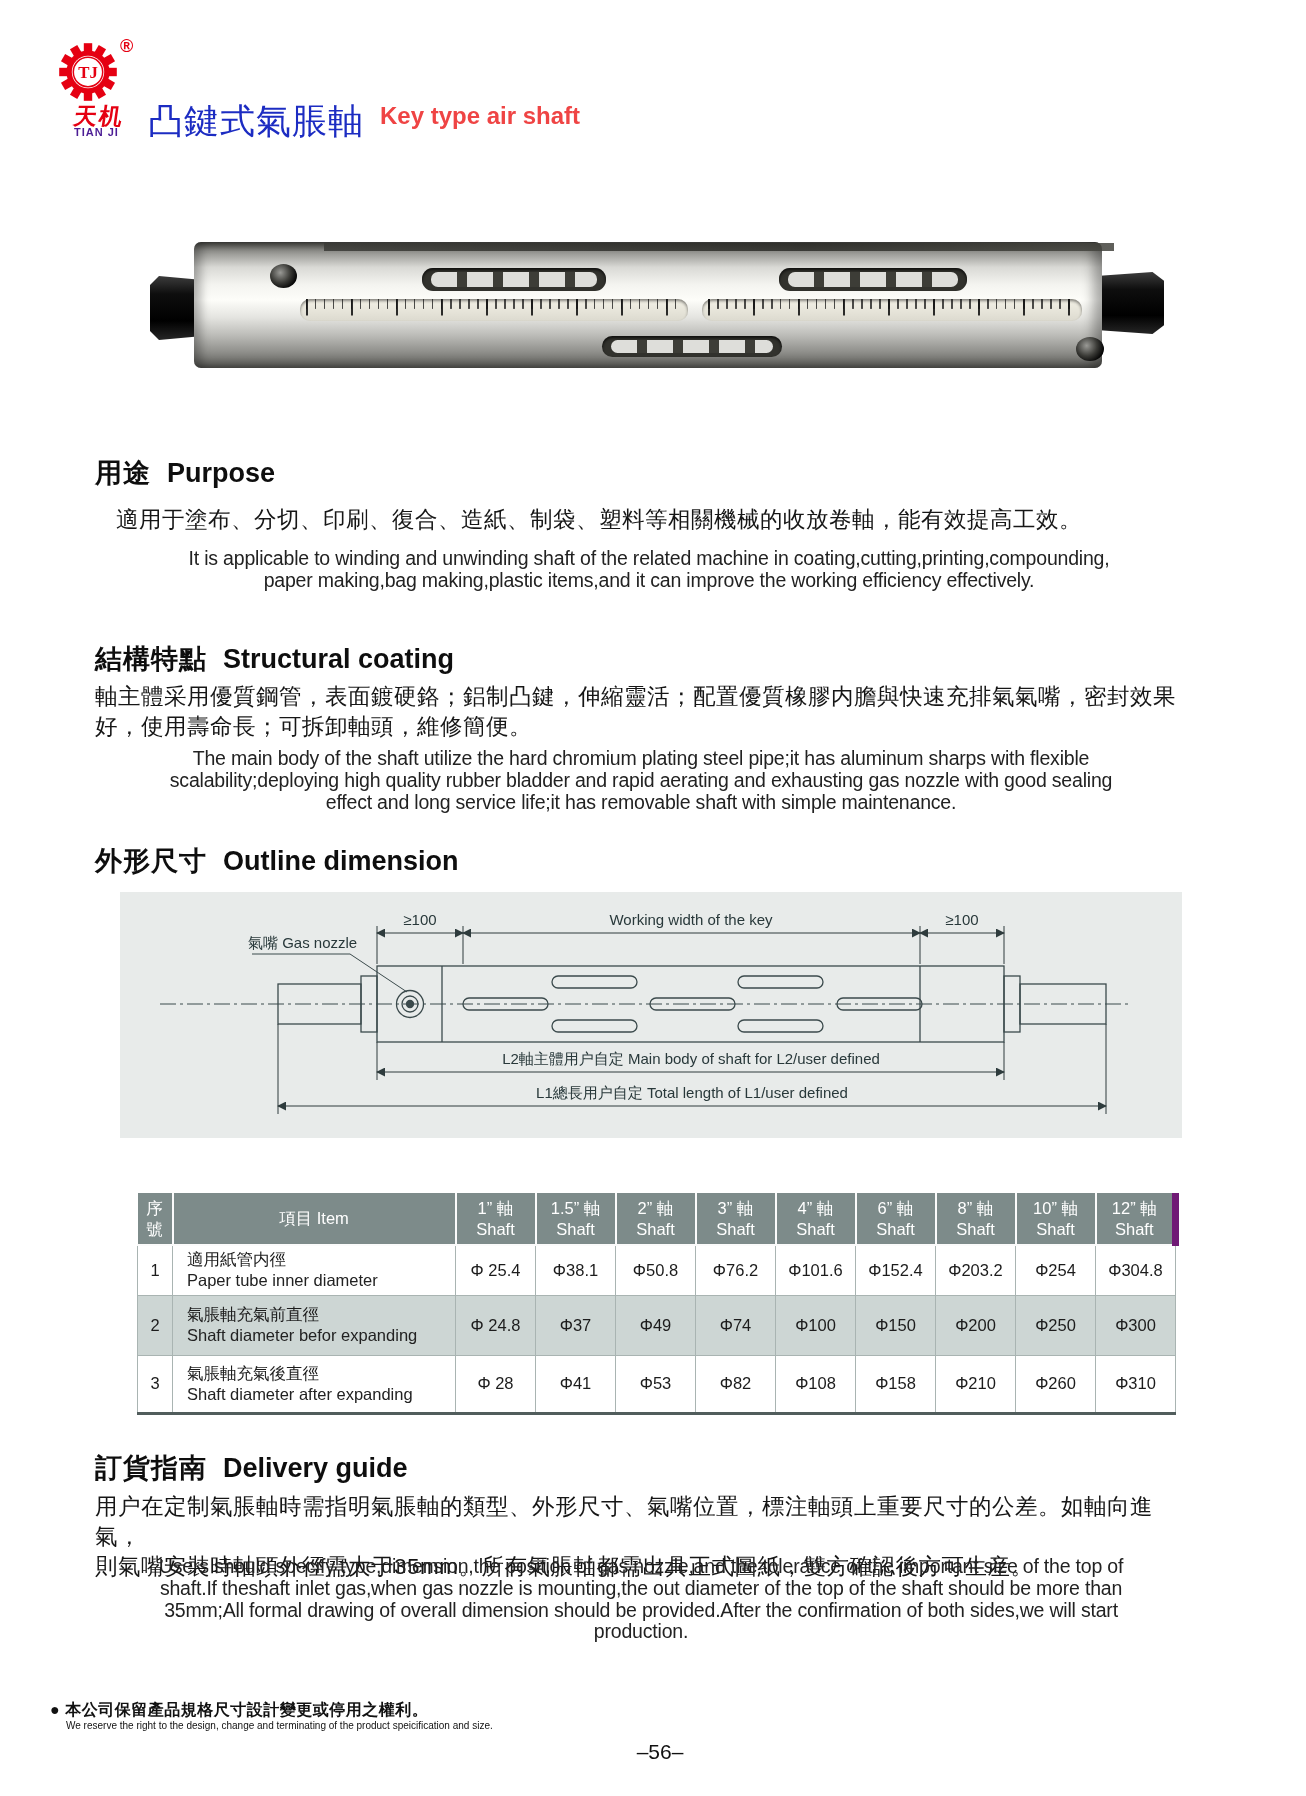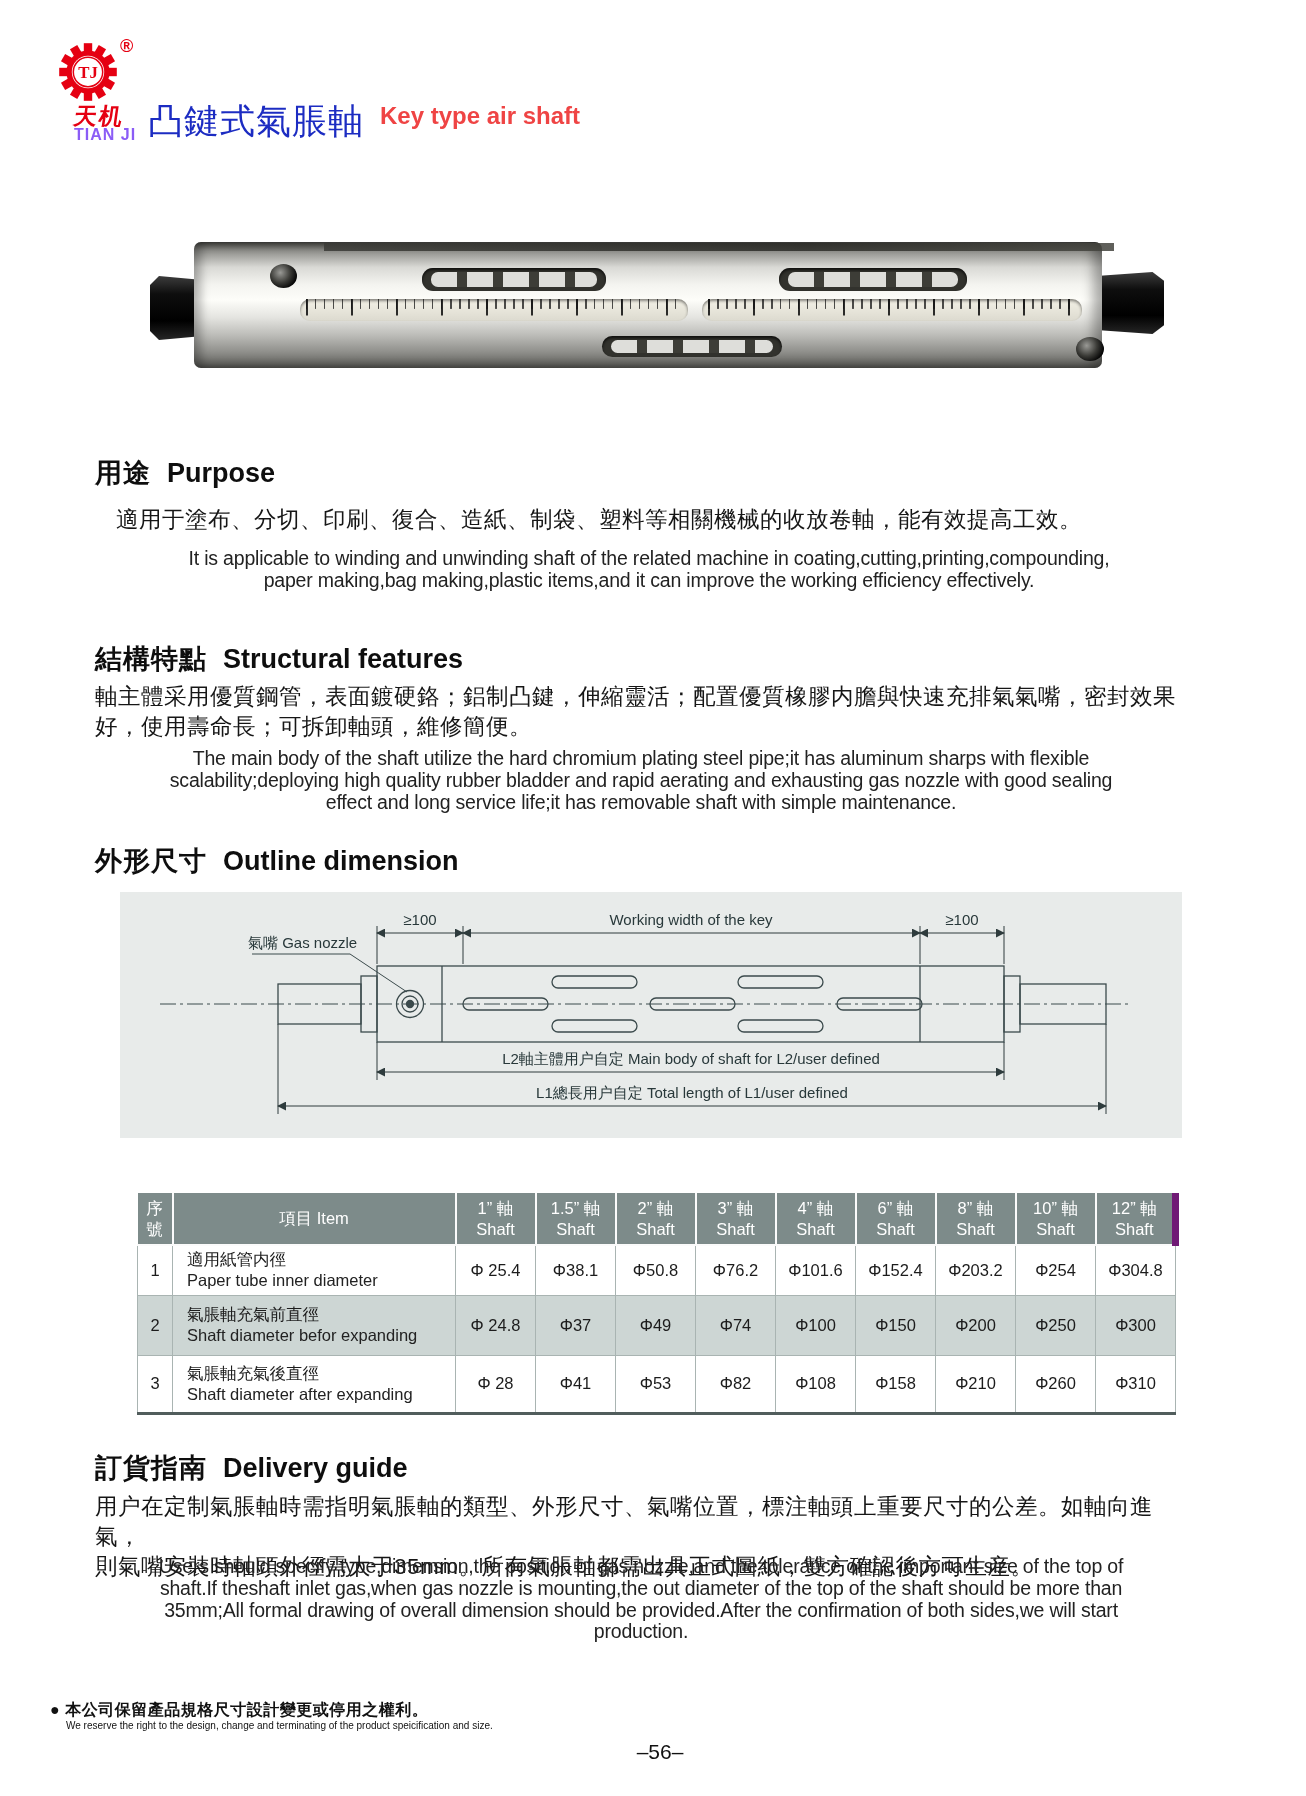--- a/index.html
+++ b/index.html
@@ -5,21 +5,21 @@
   html,body{margin:0;padding:0;background:#fff;}
   .page{position:relative;width:1306px;height:1796px;background:#ffffff;
         font-family:"Liberation Sans","DejaVu Sans",sans-serif;color:#1b1b1b;overflow:hidden;}
   .abs{position:absolute;}
 
   
   .logo-gear{left:58px;top:42px;width:60px;height:60px;}
   .logo-reg{left:120px;top:36px;font-size:18px;font-weight:bold;color:#e50012;}
   .logo-cn{left:74px;top:101px;font-size:23px;font-weight:bold;color:#e50012;
            font-family:"Liberation Serif","DejaVu Serif",serif;transform:skewX(-8deg);letter-spacing:2px;}
-  .logo-en{left:74px;top:126px;font-size:16px;font-weight:bold;color:#8b5cf6;letter-spacing:1px;}
+  .logo-en{left:74px;top:126px;font-size:11px;font-weight:bold;color:#4c1d95;letter-spacing:1px;}
   .title-cn{left:148px;top:98px;font-size:35px;font-weight:400;color:#1c2cc2;letter-spacing:1px;}
   .title-en{left:380px;top:102px;font-size:24px;font-weight:600;color:#ef4444;}
 
   
   .photo{left:150px;top:242px;width:1016px;height:126px;}
   .cap{background:linear-gradient(180deg,#3c3c3c,#0e0e0e 28%,#000 70%,#262626);}
   .cap-left{left:0;top:34px;width:50px;height:64px;clip-path:polygon(18% 0,100% 6%,100% 94%,18% 100%,0 86%,0 14%);}
   .cap-right{left:950px;top:30px;width:64px;height:62px;clip-path:polygon(0 6%,82% 0,100% 14%,100% 86%,82% 100%,0 94%);}
   .barrel{left:44px;top:0;width:908px;height:126px;border-radius:7px;
           background:linear-gradient(180deg,#4a4a46 0%,#8f8f8b 7%,#d9d9d5 20%,#f4f4f0 34%,#fdfdf9 46%,#e4e4e0 60%,#bcbcb8 74%,#90908c 87%,#5a5a56 100%);
@@ -129,21 +129,21 @@
   </div>
 
   <div class="abs sec-h" style="left:95px;top:455px;">
     <span>用途</span><span class="en">Purpose</span>
   </div>
   <div class="abs cn-txt" style="left:116px;top:505px;">適用于塗布、分切、印刷、復合、造紙、制袋、塑料等相關機械的收放卷軸，能有效提高工效。</div>
   <div class="abs en-txt" style="left:103px;top:548px;">It is applicable to winding and unwinding shaft of the related machine in coating,cutting,printing,compounding,
 paper making,bag making,plastic items,and it can improve the working efficiency effectively.</div>
 
   <div class="abs sec-h" style="left:95px;top:641px;">
-    <span>結構特點</span><span class="en">Structural features</span>
+    <span>結構特點</span><span class="en">Structural coating</span>
   </div>
   <div class="abs cn-txt" style="left:95px;top:682px;">軸主體采用優質鋼管，表面鍍硬鉻；鋁制凸鍵，伸縮靈活；配置優質橡膠内膽與快速充排氣氣嘴，密封效果
 好，使用壽命長；可拆卸軸頭，維修簡便。</div>
   <div class="abs en-txt" style="left:95px;top:748px;">The main body of the shaft utilize the hard chromium plating steel pipe;it has aluminum sharps with flexible
 scalability;deploying high quality rubber bladder and rapid aerating and exhausting gas nozzle with good sealing
 effect and long service life;it has removable shaft with simple maintenance.</div>
 
   <div class="abs sec-h" style="left:95px;top:843px;">
     <span>外形尺寸</span><span class="en">Outline dimension</span>
   </div>

